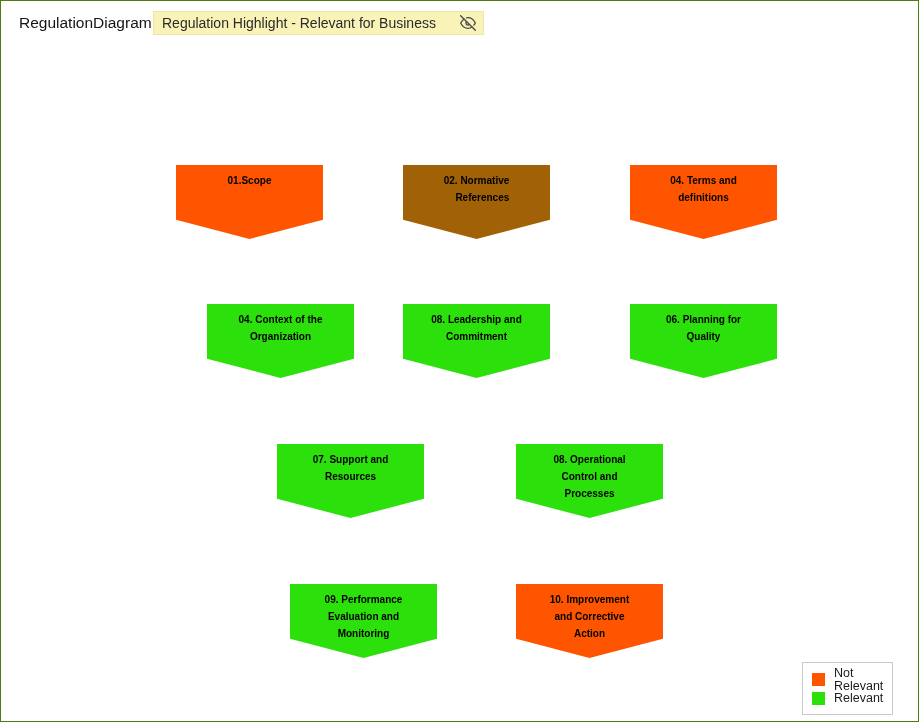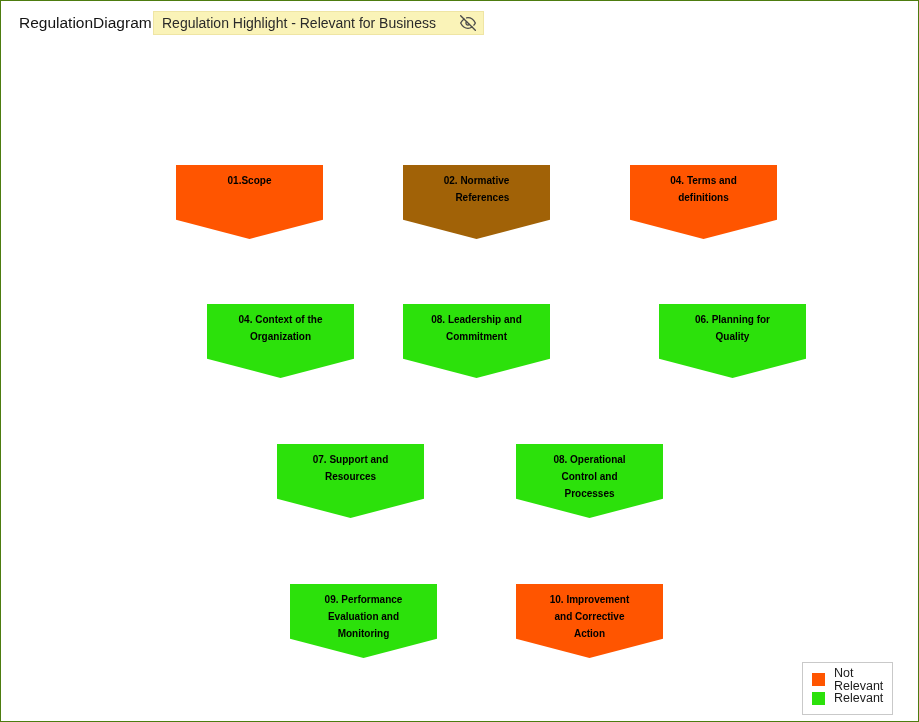--- a/index.html
+++ b/index.html
@@ -19,21 +19,21 @@
   }
   .badge .icon{display:flex;align-items:center;}
   .shape{
     position:absolute;width:147px;height:74px;box-sizing:border-box;
     clip-path:polygon(0 0,100% 0,100% 74%,50% 100%,0 74%);
     display:flex;justify-content:center;padding:7px 12px 0;
     text-align:center;font-size:10px;font-weight:700;line-height:17px;
     color:#000;white-space:pre-line;cursor:pointer;
   }
   .s1{left:175px;top:164px}.s2{left:402px;top:164px}.s3{left:629px;top:164px}
-  .s4{left:175px;top:303px}.s5{left:402px;top:303px}.s6{left:658px;top:303px}
+  .s4{left:175px;top:303px}.s5{left:402px;top:303px}.s6{left:629px;top:303px}
   .s7{left:276px;top:443px}.s8{left:515px;top:443px}
   .s9{left:289px;top:583px}.s10{left:515px;top:583px}
   .legend{
     position:absolute;left:801px;top:661px;width:91px;height:53px;
     box-sizing:border-box;background:#fff;border:1px solid #c9c9c9;
     padding:7px 0 0 9px;
   }
   .legend-item{display:flex;align-items:center;gap:9px;height:19px;}
   .swatch{width:13px;height:13px;display:inline-block;flex:0 0 auto;}
   .legend-label{font-size:12.5px;color:#1c1c1c;line-height:13px;}

